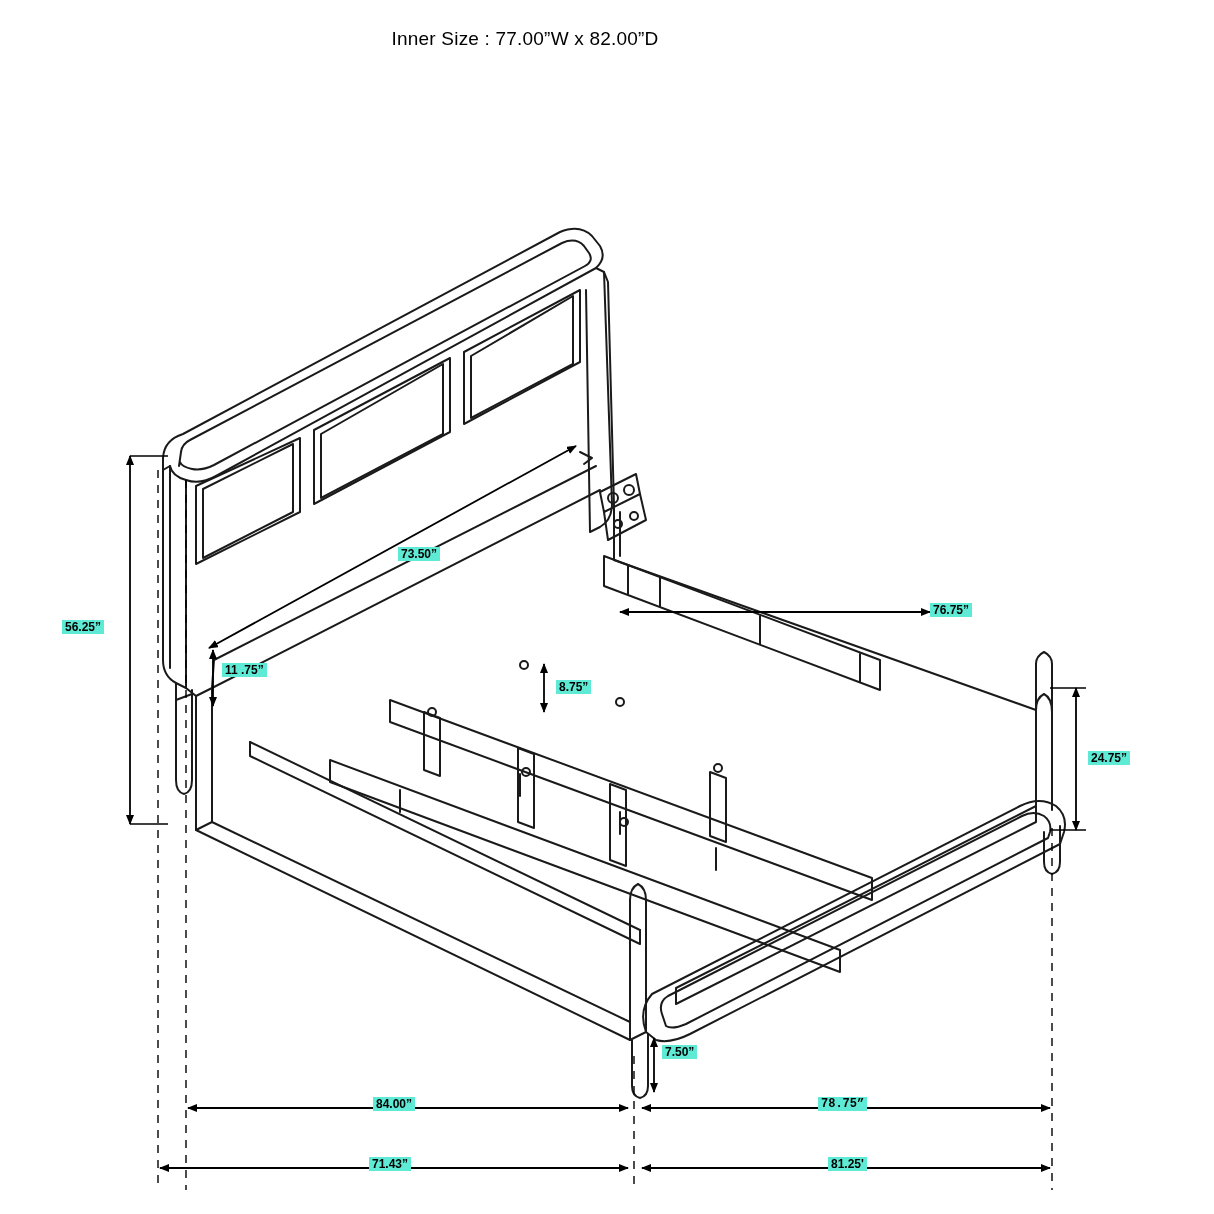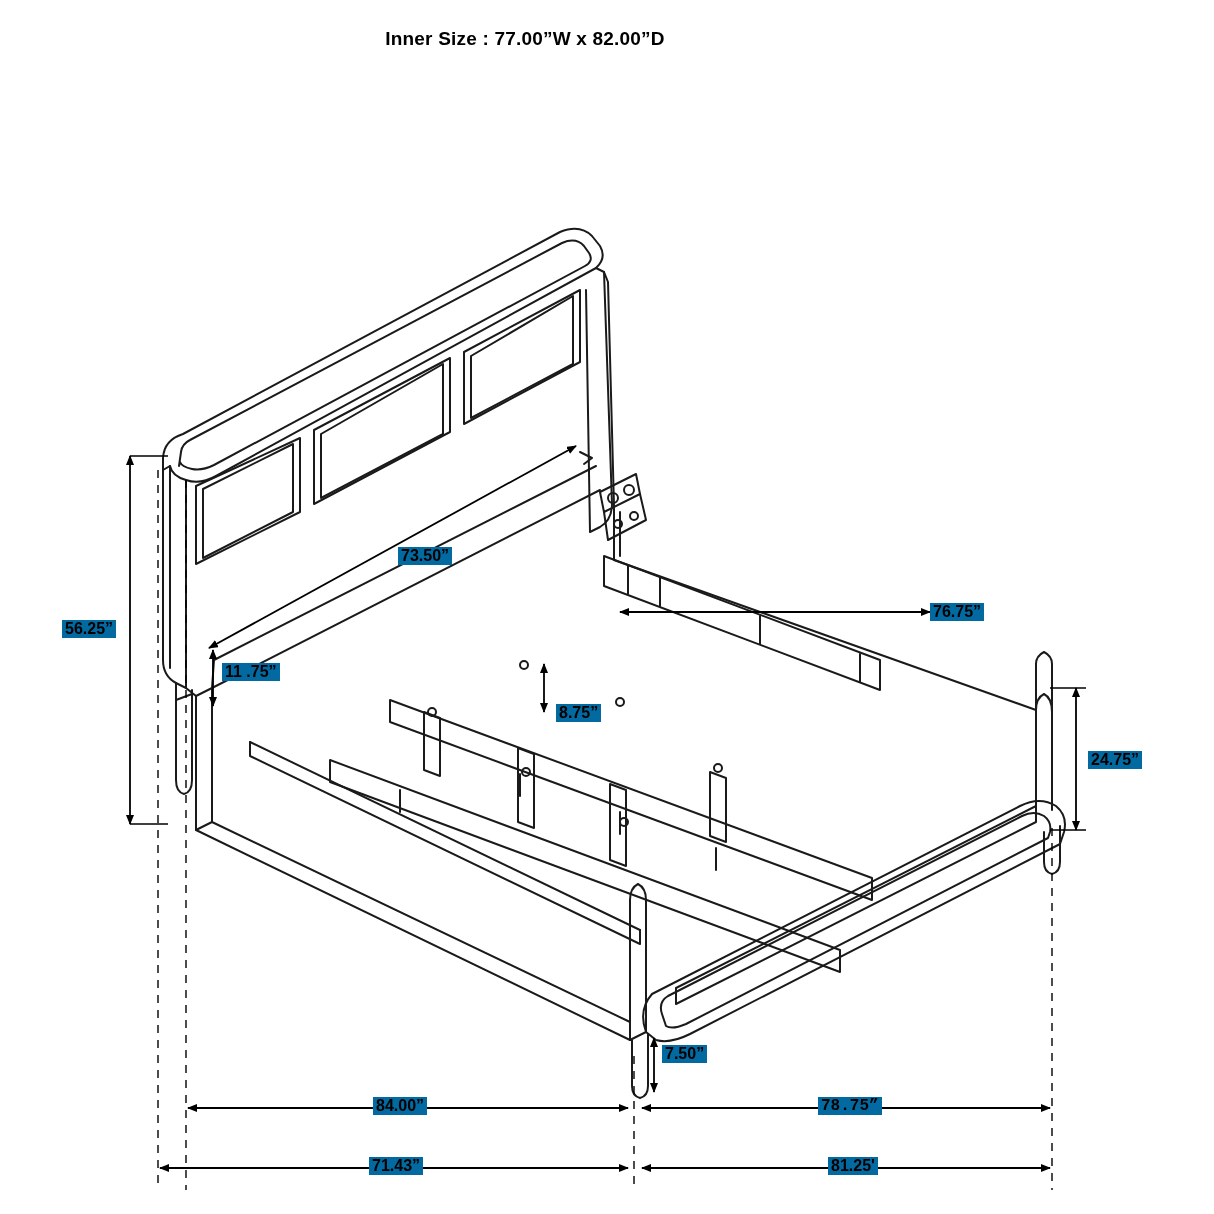--- a/index.html
+++ b/index.html
@@ -19,36 +19,36 @@
     position: absolute;
     inset: 0;
   }
   .title {
     position: absolute;
     top: 28px;
     left: 0;
     width: 1050px;
     text-align: center;
     font-size: 19px;
-    font-weight: bold;
+    font-weight: normal;
     letter-spacing: 0.2px;
   }
   svg.canvas {
     position: absolute;
     top: 0;
     left: 0;
     width: 1214px;
     height: 1214px;
   }
   .dim-label {
     position: absolute;
-    font-size: 16px;
+    font-size: 12px;
     font-weight: bold;
     white-space: nowrap;
-    background: #0369a1;
+    background: #5eead4;
     padding: 0 3px;
   }
 </style>
 </head>
 <body>
 
 <div id="diagram-root">
 
   <div class="title">Inner Size : 77.00”W x 82.00”D</div>
 
@@ -195,21 +195,21 @@
       <line x1="642" y1="1168" x2="1050" y2="1168" marker-start="url(#arrStart)" marker-end="url(#arrEnd)"></line>
     </g>
   </svg>
 
   <div class="dim-label" style="left:62px; top:620px;">56.25”</div>
 
   <div class="dim-label" style="left:398px; top:547px;">73.50”</div>
 
   <div class="dim-label" style="left:222px; top:663px;">11 .75”</div>
 
-  <div class="dim-label" style="left:556px; top:704px;">8.75”</div>
+  <div class="dim-label" style="left:556px; top:680px;">8.75”</div>
 
   <div class="dim-label" style="left:930px; top:603px;">76.75”</div>
 
   <div class="dim-label" style="left:1088px; top:751px;">24.75”</div>
 
   <div class="dim-label" style="left:662px; top:1045px;">7.50”</div>
 
   <div class="dim-label" style="left:373px; top:1097px;">84.00”</div>
 
   <div class="dim-label" style="left:818px; top:1097px;font-family:Liberation Mono, monospace;">78.75”</div>

